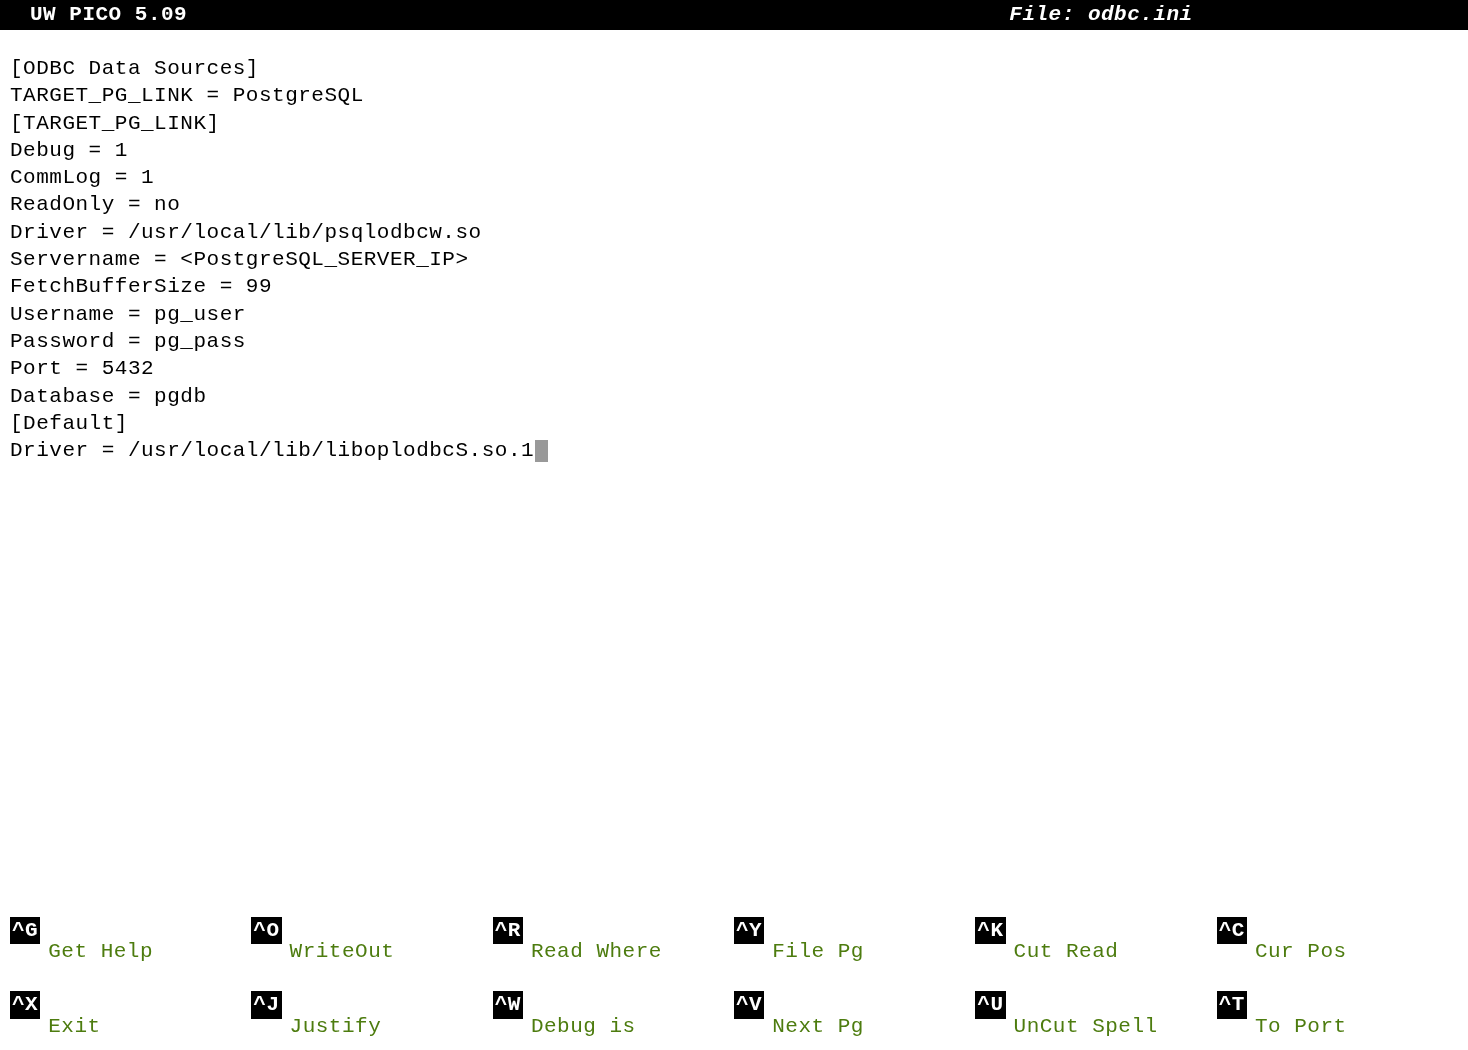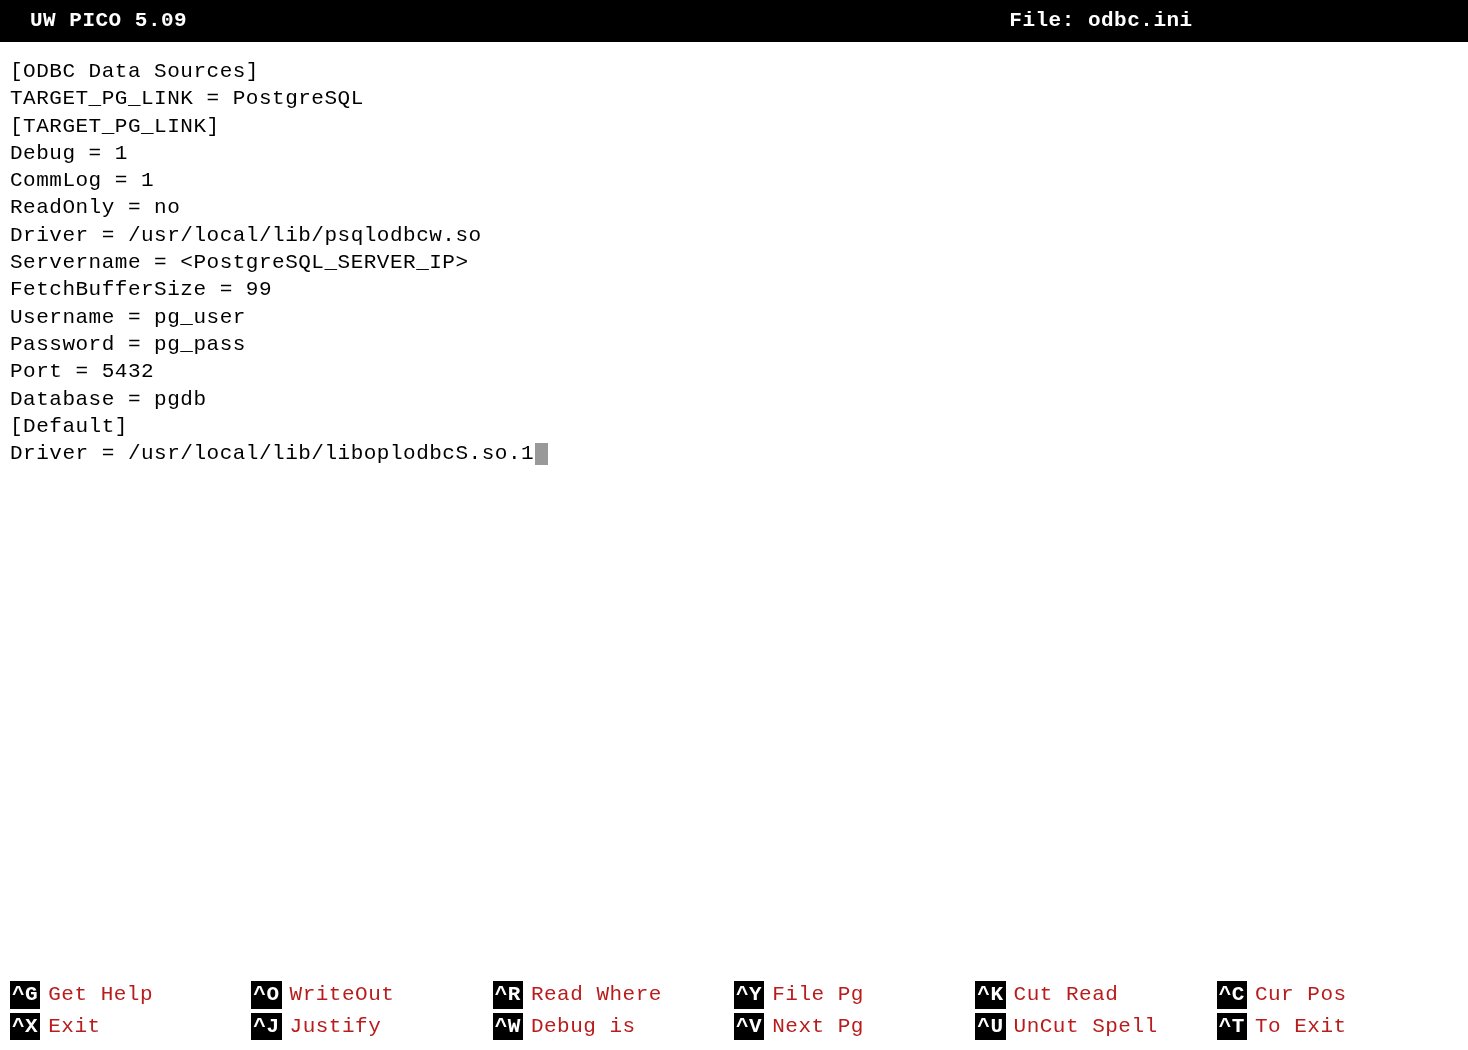--- a/index.html
+++ b/index.html
@@ -17,39 +17,40 @@
       font-size: 21px;
       line-height: 1.3;
       letter-spacing: 0.5px;
     }
     .title-bar {
       background: #000000;
       color: #ffffff;
       display: flex;
       align-items: center;
       padding: 2px 10px;
-      height: 42px;
+      height: 30px;
       font-weight: bold;
     }
     .title-left {
       flex: 1;
       text-align: left;
       padding-left: 20px;
     }
     .title-center {
       flex: 1;
       text-align: center;
+      font-style: italic;
     }
     .title-right {
       flex: 1;
       text-align: right;
       padding-right: 10px;
     }
     .editor-area {
-      padding: 16px 10px;
+      padding: 25px 10px;
       white-space: pre;
       height: calc(100% - 30px - 80px);
       overflow: hidden;
     }
     .editor-line {
       min-height: 27px;
     }
     .cursor {
       display: inline-block;
       width: 13px;
@@ -76,21 +77,22 @@
     }
     .shortcut-key {
       background: #000000;
       color: #ffffff;
       padding: 0 2px;
       font-weight: bold;
       min-width: 28px;
       text-align: center;
     }
     .shortcut-label {
-      color: #b91c1c;
+      color: #4d7c0f;
+      margin-top: 43px;
     }
   </style>
 </head>
 <body>
 
 <div class="title-bar">
   <div class="title-left">UW PICO 5.09</div>
   <div class="title-center">File: odbc.ini</div>
 </div>
 
@@ -136,15 +138,15 @@
     <div class="shortcut">
       <span class="shortcut-key">^V</span>
       <span class="shortcut-label">Next Pg</span>
     </div>
     <div class="shortcut">
       <span class="shortcut-key">^U</span>
       <span class="shortcut-label">UnCut Spell</span>
     </div>
     <div class="shortcut">
       <span class="shortcut-key">^T</span>
-      <span class="shortcut-label">To Exit</span>
+      <span class="shortcut-label">To Port</span>
     </div>
   </div>
 
 </body></html>

